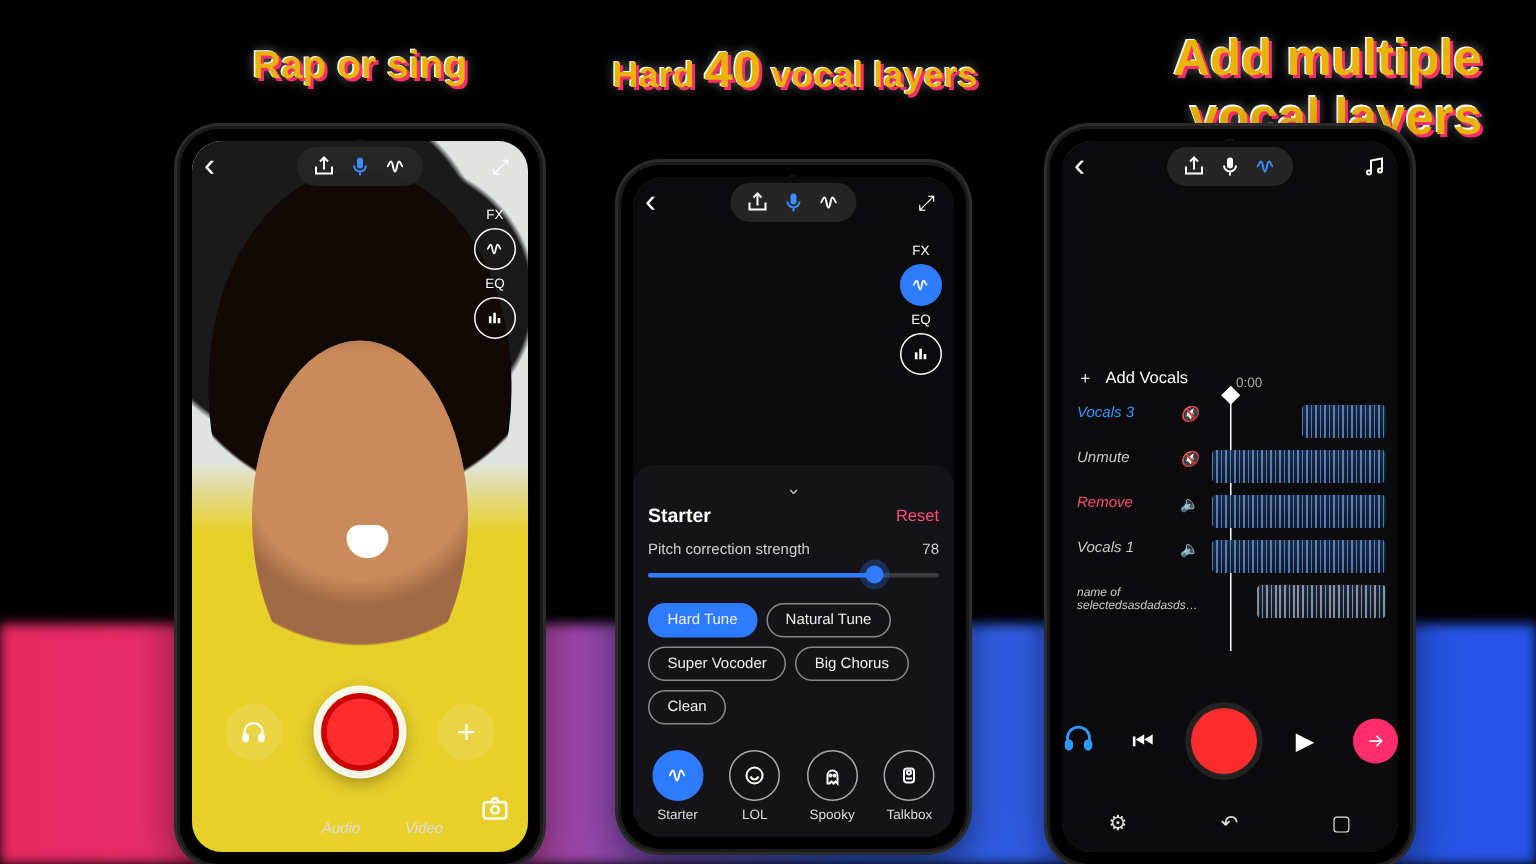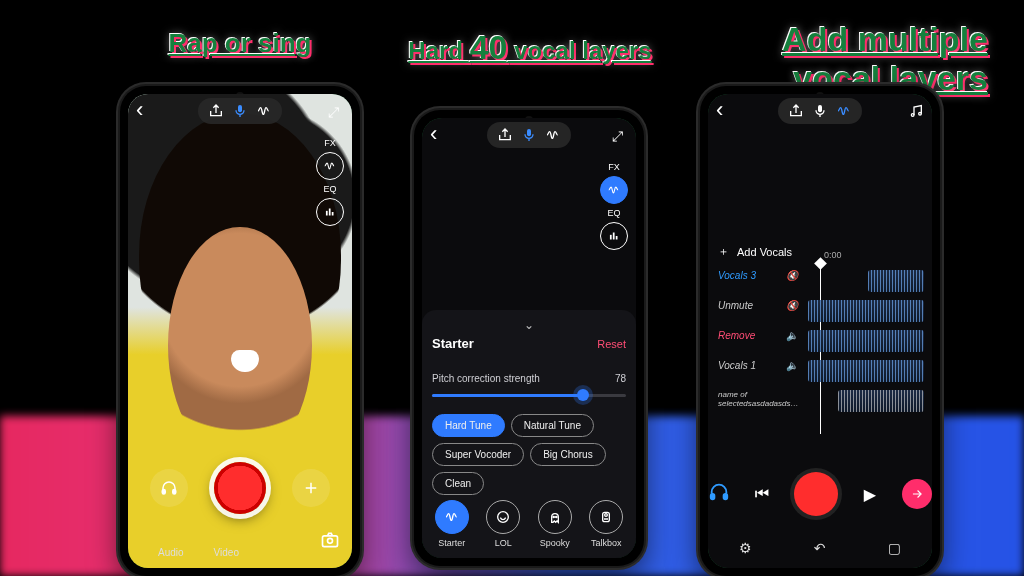--- a/index.html
+++ b/index.html
@@ -11,25 +11,24 @@
   .bg-gradient {
     position: absolute;
     left: 0; bottom: 0; width: 100%; height: 160px;
     background: linear-gradient(90deg, #ff2d6b 0%, #ff3a8a 25%, #3a6cff 55%, #2a5cff 100%);
     opacity: .9;
     filter: blur(4px);
   }
   .stage { position: relative; width: 1024px; height: 576px; }
   .headline {
     position: absolute;
-    color: #15803d;
+    color: #eab308;
     font-weight: 800;
     text-align: center;
     text-shadow: 2px 2px 0 #ff2d6b, -1px -1px 0 #fff, 0 0 8px rgba(255,255,255,.5);
-    text-decoration: underline;
   }
   .h1 { left: 120px; top: 28px; width: 240px; font-size: 26px; }
   .h2 { left: 400px; top: 28px; width: 260px; font-size: 24px; }
   .h2 .big { font-size: 34px; }
   .h3 { left: 688px; top: 20px; width: 300px; font-size: 34px; line-height: 1.15; text-align: right; }
 
   
   .phone {
     position: absolute;
     width: 240px; height: 490px;
@@ -66,30 +65,30 @@
   .ico.wave { color:#fff; }
   .ico.expand::before { content:"⤢"; font-size:14px; }
   .sidecol { position:absolute; right:8px; top:44px; display:flex; flex-direction:column; align-items:center; gap:4px; color:#fff; font-size:9px; }
   .circ { width:28px; height:28px; border:1.5px solid #fff; border-radius:50%; display:flex; align-items:center; justify-content:center; color:#fff; }
   .circ.blue { background:#2f7bff; border-color:#2f7bff; }
   .rec-row { position:absolute; left:0; right:0; bottom:54px; display:flex; align-items:center; justify-content:center; gap:26px; }
   .rec-btn { width:52px; height:52px; border-radius:50%; background:radial-gradient(circle at 50% 50%, #ff2d2d 0 60%, #c00 61% 100%); box-shadow:0 0 0 5px rgba(255,255,255,.9), 0 4px 14px rgba(0,0,0,.6); }
   .rec-side { width:38px; height:38px; border-radius:50%; background:rgba(255,255,255,.12); display:flex; align-items:center; justify-content:center; color:#fff; }
   .rec-side svg { width:18px; height:18px; }
   .cam-icon { position:absolute; right:12px; bottom:14px; color:#fff; }
-  .bot-row { position:absolute; left:0; right:0; bottom:10px; display:flex; gap:30px; color:#ddd; font-size:10px; }
+  .bot-row { position:absolute; left:0; right:0; bottom:10px; display:flex; justify-content:center; gap:30px; color:#ddd; font-size:10px;font-style:italic; }
 
   
   .panel2 { position:absolute; inset:0; background:#0b0b0d; color:#fff; }
   .panel2 .drawer { position:absolute; left:0; right:0; bottom:0; height:248px; background:#141418; border-top-left-radius:14px; border-top-right-radius:14px; padding:8px 10px 10px; }
   .chev { text-align:center; opacity:.7; font-size:12px; }
   .drawer-head { display:flex; justify-content:space-between; align-items:center; margin-top:4px; }
   .drawer-head .title { font-size:13px; font-weight:600; }
   .drawer-head .reset { color:#ff4d75; font-size:11px; }
-  .slider-row { margin-top:22px; font-size:10px; color:#cfcfd4; display:flex; justify-content:space-between; }
+  .slider-row { margin-top:10px; font-size:10px; color:#cfcfd4; display:flex; justify-content:space-between; }
   .slider { position:relative; height:18px; margin-top:2px; }
   .slider .track { position:absolute; left:0; right:0; top:8px; height:3px; background:#3a3a40; border-radius:2px; }
   .slider .fill  { position:absolute; left:0; top:8px; height:3px; background:#2f7bff; border-radius:2px; width:78%; }
   .slider .thumb { position:absolute; top:3px; left:78%; transform:translateX(-50%); width:12px; height:12px; border-radius:50%; background:#2f7bff; box-shadow:0 0 0 4px rgba(47,123,255,.25); }
   .chips { display:flex; flex-wrap:wrap; gap:6px; margin-top:10px; justify-content:flex-start; }
   .chip { border:1px solid #888; color:#eee; border-radius:14px; padding:5px 12px; font-size:10px; }
   .chip.active { background:#2f7bff; border-color:#2f7bff; }
   .preset-row { position:absolute; left:0; right:0; bottom:10px; display:flex; justify-content:space-around; padding:0 4px; }
   .preset { display:flex; flex-direction:column; align-items:center; gap:4px; font-size:9px; color:#ddd; }
   .preset .pc { width:34px; height:34px; border-radius:50%; border:1.5px solid #aaa; display:flex; align-items:center; justify-content:center; }

